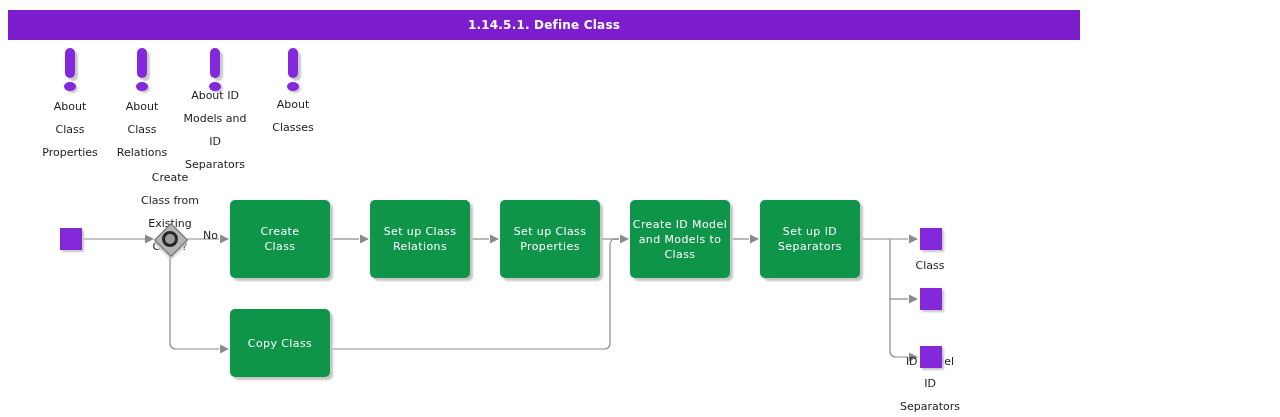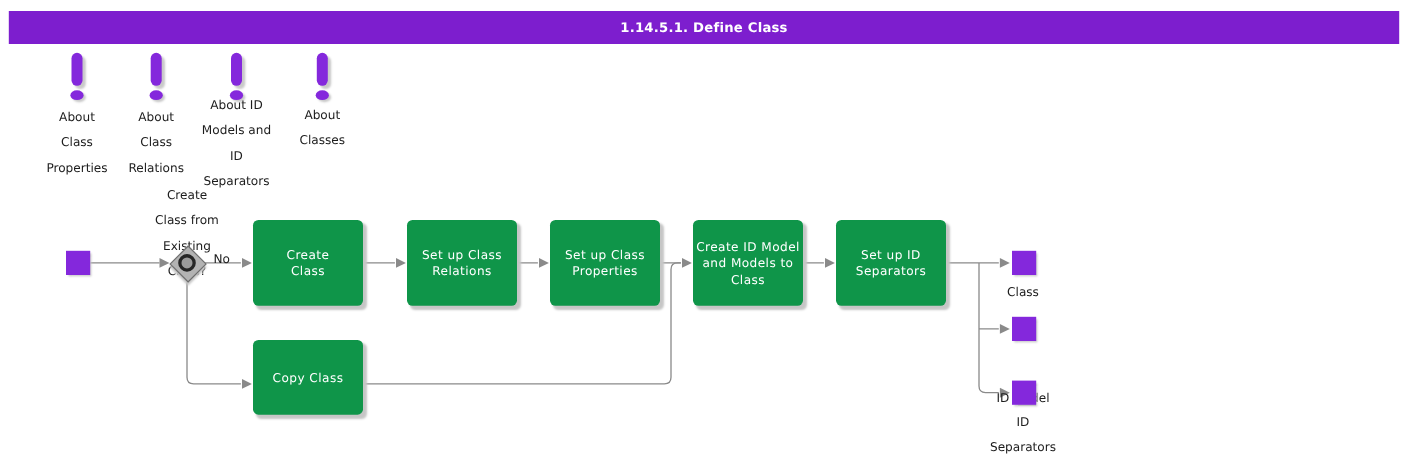--- a/index.html
+++ b/index.html
@@ -2,21 +2,21 @@
 <html style="--header-purple: #7d1ece; --object-purple: #8428dc; --task-green: #0f9549; --decision-gray: #b3b3b3; --connector-gray: #8a8a8a; --label-dark: #1c1c1c;"><head>
 <meta charset="utf-8">
 <style>
   html,body { margin:0; padding:0; background:#ffffff; }
   .canvas {
     position:relative; width:1280px; height:417px; background:#ffffff;
     font-family:"DejaVu Sans","Liberation Sans",sans-serif;
     font-size:11px; color:var(--label-dark,#1c1c1c); overflow:hidden;
   }
   .titlebar {
-    position:absolute; left:8px; top:10px; width:1264px; height:30px;
+    position:absolute; left:8px; top:10px; width:1072px; height:30px;
     background:var(--header-purple,#7d1ece);
     display:flex; align-items:center; justify-content:center;
   }
   .titlebar .title-text {
     color:#ffffff; font-weight:bold; font-size:12px; letter-spacing:0.2px;
   }
   .lbl {
     position:absolute; text-align:center; white-space:pre-line;
     line-height:23px; font-size:11px;
   }
@@ -128,21 +128,21 @@
   </svg>
 
   <div class="obj-square" style="left:60px; top:228px;"></div>
 
   <div class="lbl" style="left:120px; top:166px; width:100px;">Create
 Class from
 Existing
 Class?</div>
   <div class="diamond"></div>
   <div class="diamond-circle"></div>
-  <div class="lbl" style="left:194px; top:224px; width:24px; text-align:left;">No</div>
+  <div class="lbl" style="left:194px; top:224px; width:24px; text-align:right;">No</div>
 
   <div class="task" style="left:230px; top:200px;">Create
 Class</div>
   <div class="task" style="left:370px; top:200px;">Set up Class
 Relations</div>
   <div class="task" style="left:500px; top:200px;">Set up Class
 Properties</div>
   <div class="task" style="left:630px; top:200px;">Create ID Model
 and Models to
 Class</div>

